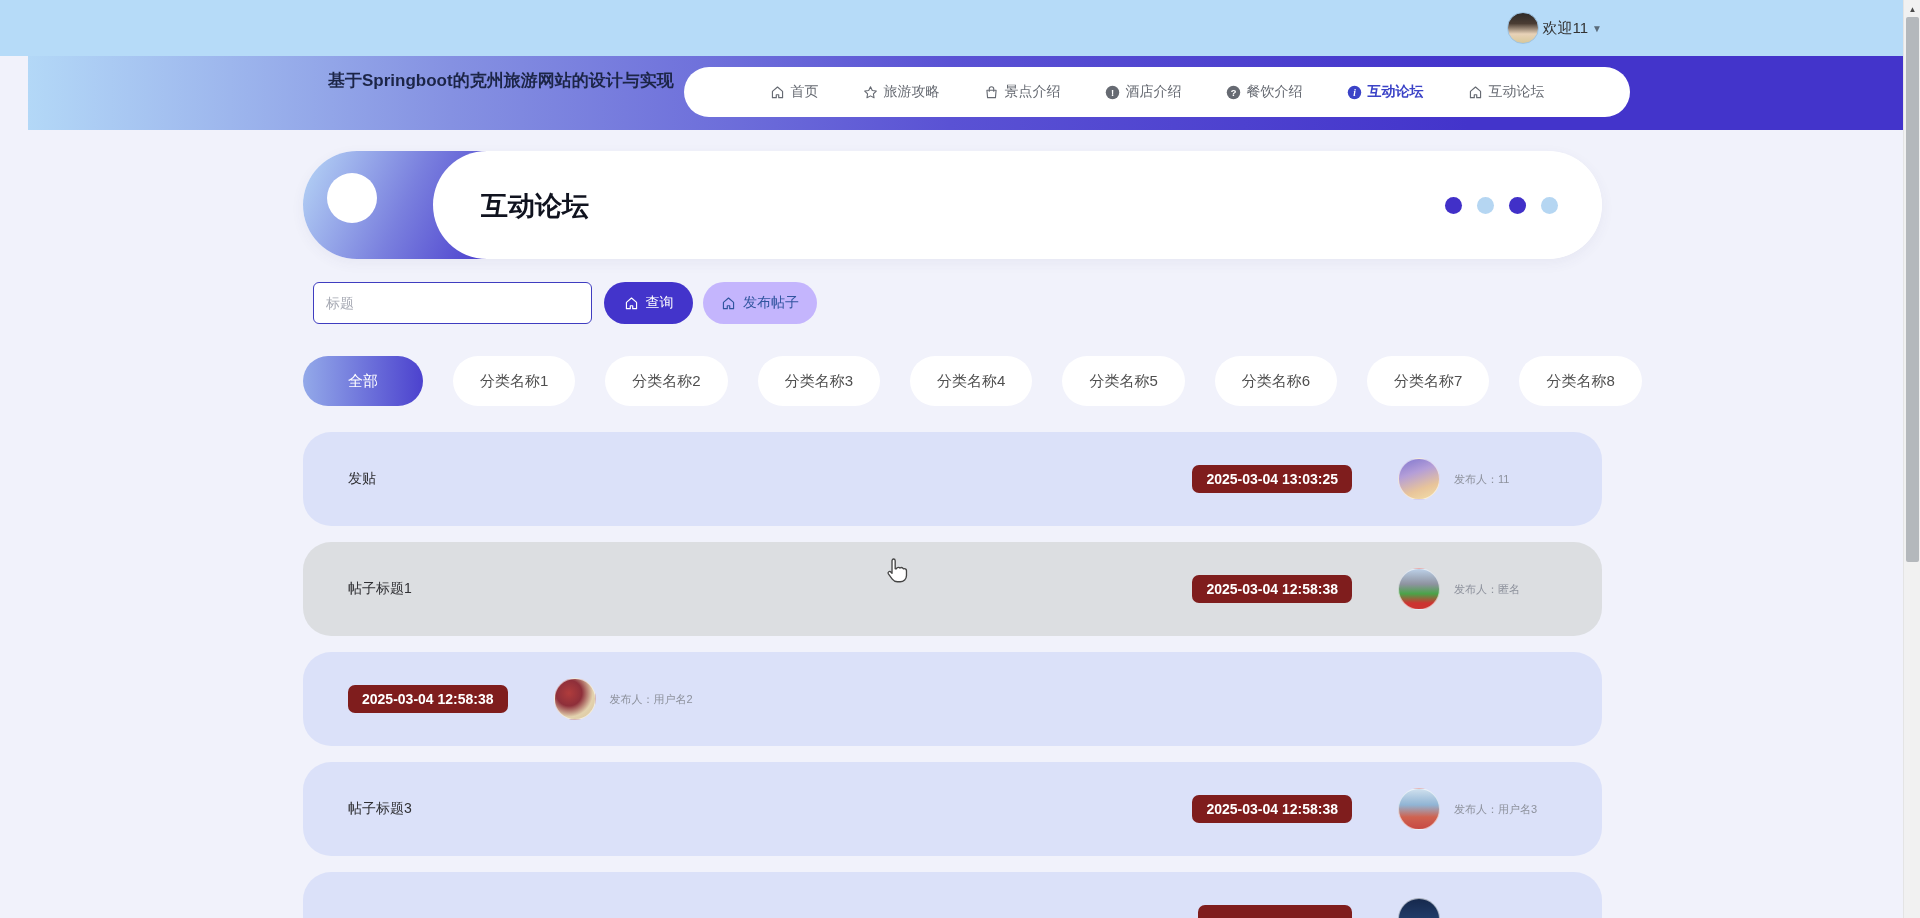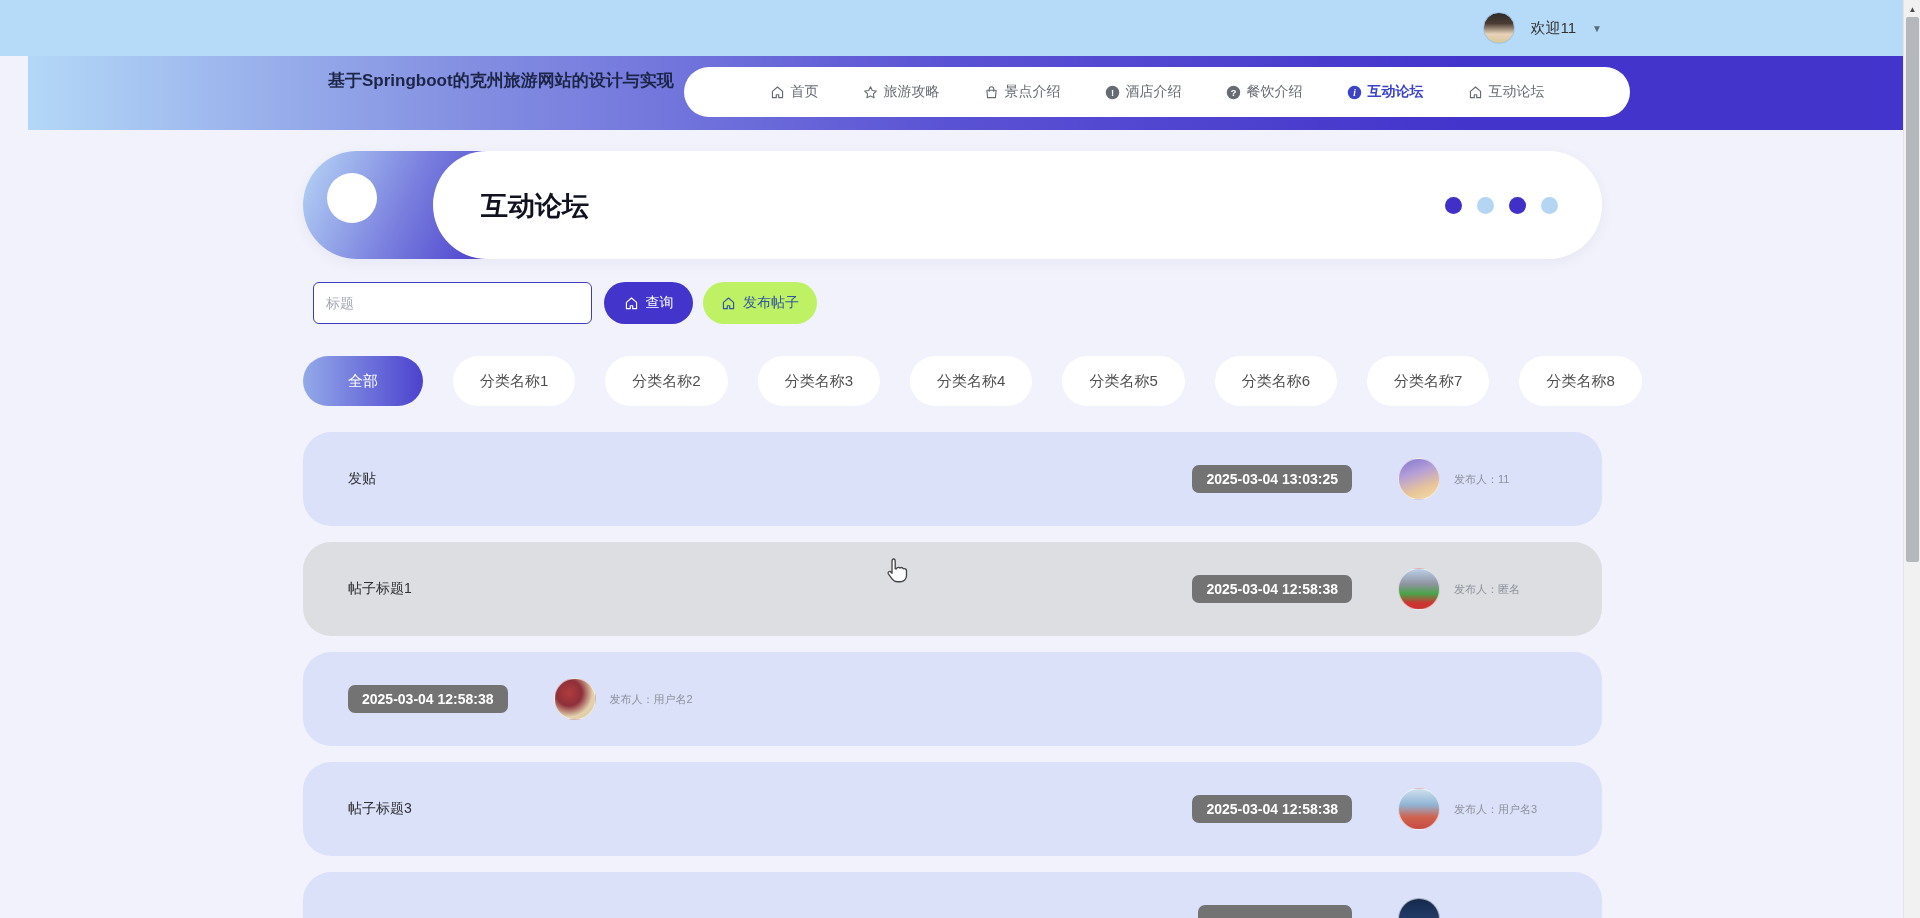--- a/index.html
+++ b/index.html
@@ -1,21 +1,21 @@
 <!DOCTYPE html>
 <html><head>
 <meta charset="utf-8">
 <style>
   * { margin:0; padding:0; box-sizing:border-box; }
   html,body { width:1920px; height:918px; overflow:hidden; }
   body { font-family:"Liberation Sans", sans-serif; background:#f1f2fb; position:relative; }
 
   
   .topbar { position:absolute; left:0; top:0; width:1920px; height:56px; background:#b6dbf8; }
-  .user-menu { position:absolute; right:318px; top:10px; height:36px; display:flex; align-items:center; gap:16px; cursor:pointer; }
+  .user-menu { position:absolute; right:318px; top:10px; height:36px; display:flex; align-items:center; gap:4px; cursor:pointer; }
   .avatar-sm { width:32px; height:32px; border-radius:50%; background:linear-gradient(180deg,#2e2a28 0%,#4a3c33 35%,#e8d2b8 70%,#d8c89a 100%); border:1px solid #9ec4e4; }
   .welcome { font-size:15px; color:#333; }
   .caret { font-size:10px; color:#5a6b7a; }
 
   
   .navbar { position:absolute; left:0; top:56px; width:1920px; height:74px;
     background:linear-gradient(90deg,#b3d8f7 0%,#8591e2 22%,#5a52d4 48%,#4334cb 75%,#4334cb 100%);margin-left:28px; }
   .site-title { position:absolute; left:300px; top:12px; width:350px; font-size:17px; font-weight:bold; color:#1c2547; line-height:1.55; }
   .nav-pill { position:absolute; left:656px; top:11px; width:946px; height:50px; background:#ffffff; border-radius:25px;
     display:flex; align-items:center; justify-content:center; gap:44px; }
@@ -36,34 +36,34 @@
   .dot-a { background:#4130c8; }
   .dot-b { background:#b5d6f2; }
 
   
   .search-input { position:absolute; left:313px; top:282px; width:279px; height:42px; border:1.5px solid #3f3dc0; border-radius:6px;
     background:#fff; font-size:14px; color:#000000; padding:0 12px; outline:none; font-family:"Liberation Sans", sans-serif; }
   .search-input::placeholder { color:#a6a9b3; }
   .btn { position:absolute; top:282px; height:42px; border:none; border-radius:21px; font-size:14px; cursor:pointer;
     display:flex; align-items:center; gap:7px; font-family:Liberation Sans, sans-serif; }
   .btn-query { left:604px; width:89px; background:#4334cb; color:#ffffff; justify-content:center; }
-  .btn-post { left:703px; width:114px; background:#bef264; color:#31559f; justify-content:center; }
+  .btn-post { left:703px; width:114px; background:#c4b5fd; color:#31559f; justify-content:center; }
 
   
   .tabs { position:absolute; left:303px; top:356px; display:flex; gap:30px; }
   .tab { height:50px; border-radius:25px; background:#ffffff; color:#4f4f4f; font-size:15px;
     display:flex; align-items:center; padding:0 27px; cursor:pointer; white-space:nowrap; }
   .tab.active { background:linear-gradient(90deg,#93a9e9 0%,#4c42ce 100%); color:#ffffff; padding:0 45px; }
 
   
   .post-row { position:absolute; left:303px; width:1299px; height:94px; border-radius:28px; background:#dbe1f9;
     display:flex; align-items:center; padding:0 38px 0 45px; cursor:pointer; }
   .post-row.hover { background:#dcdee1; }
   .post-title { flex:1; font-size:14px; color:#2f2f33; }
-  .post-date { background:#737373; color:#ffffff; font-size:14px; font-weight:bold; border-radius:7px;
+  .post-date { background:#7f1d1d; color:#ffffff; font-size:14px; font-weight:bold; border-radius:7px;
     padding:6px 14px; min-width:154px; min-height:28px; text-align:center; white-space:nowrap; }
   .post-avatar { width:42px; height:42px; border-radius:50%; margin-left:46px; margin-right:14px; flex:none; border:1px solid rgba(255,255,255,0.6); }
   .post-publisher { font-size:11px; color:#8d919c; white-space:nowrap; min-width:110px; }
   .av-1 { background:linear-gradient(160deg,#7f76cf 0%,#b49ed8 35%,#e8c49a 70%,#f3dfa8 100%); }
   .av-2 { background:linear-gradient(180deg,#bcd0e8 0%,#8e93a0 38%,#4aa348 62%,#cc3431 85%); }
   .av-3 { background:radial-gradient(circle at 35% 35%,#b03c3c 0%,#8e2f3a 35%,#e3d2ae 65%,#d9c49a 100%); }
   .av-4 { background:linear-gradient(180deg,#cfe0ee 0%,#90b4d4 40%,#cf6350 70%,#c74a43 100%); }
   .av-5 { background:linear-gradient(180deg,#16294d 0%,#24406e 60%,#0f1d38 100%); }
 
   .row-1 { top:432px; } .row-2 { top:542px; } .row-3 { top:652px; } .row-4 { top:762px; } .row-5 { top:872px; }

